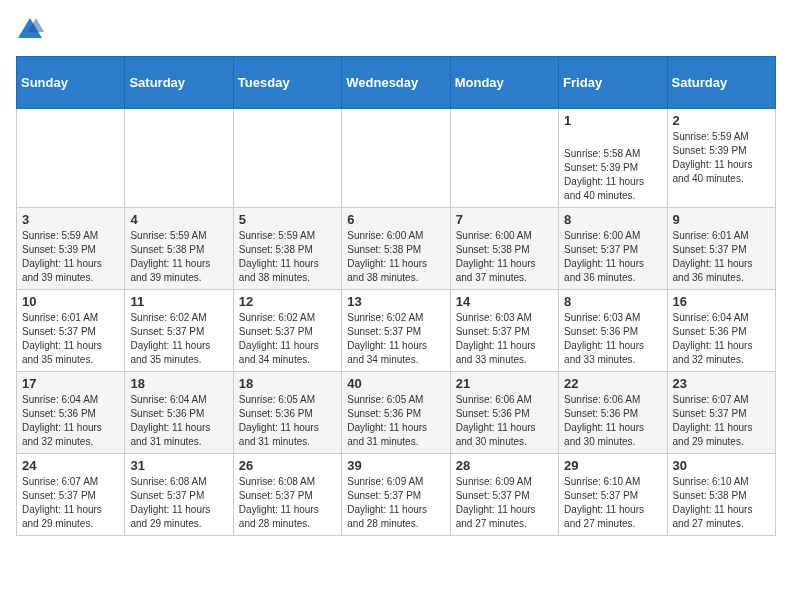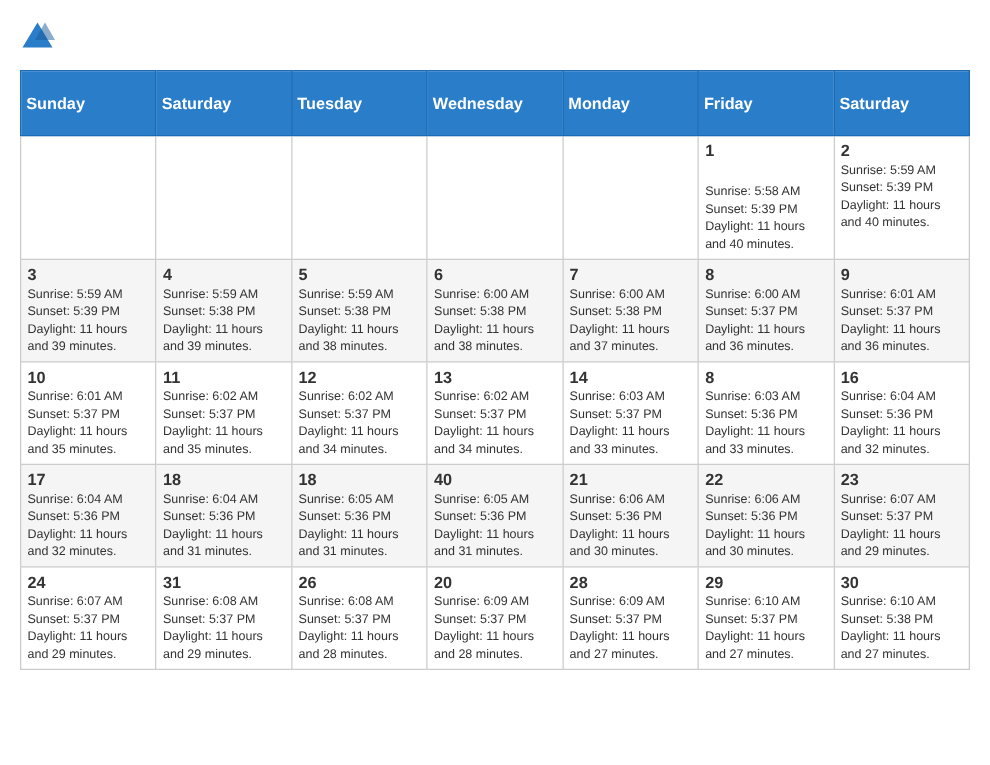--- a/index.html
+++ b/index.html
@@ -291,21 +291,21 @@
 Sunset: 5:37 PM
 Daylight: 11 hours and 29 minutes.</div>
         </td>
         <td>
           <span class="day-number">26</span>
           <div class="day-info" style="white-space: pre-line;">Sunrise: 6:08 AM
 Sunset: 5:37 PM
 Daylight: 11 hours and 28 minutes.</div>
         </td>
         <td>
-          <span class="day-number">20</span>
+          <span class="day-number">39</span>
           <div class="day-info" style="white-space: pre-line;">Sunrise: 6:09 AM
 Sunset: 5:37 PM
 Daylight: 11 hours and 28 minutes.</div>
         </td>
         <td>
           <span class="day-number">28</span>
           <div class="day-info" style="white-space: pre-line;">Sunrise: 6:09 AM
 Sunset: 5:37 PM
 Daylight: 11 hours and 27 minutes.</div>
         </td>

